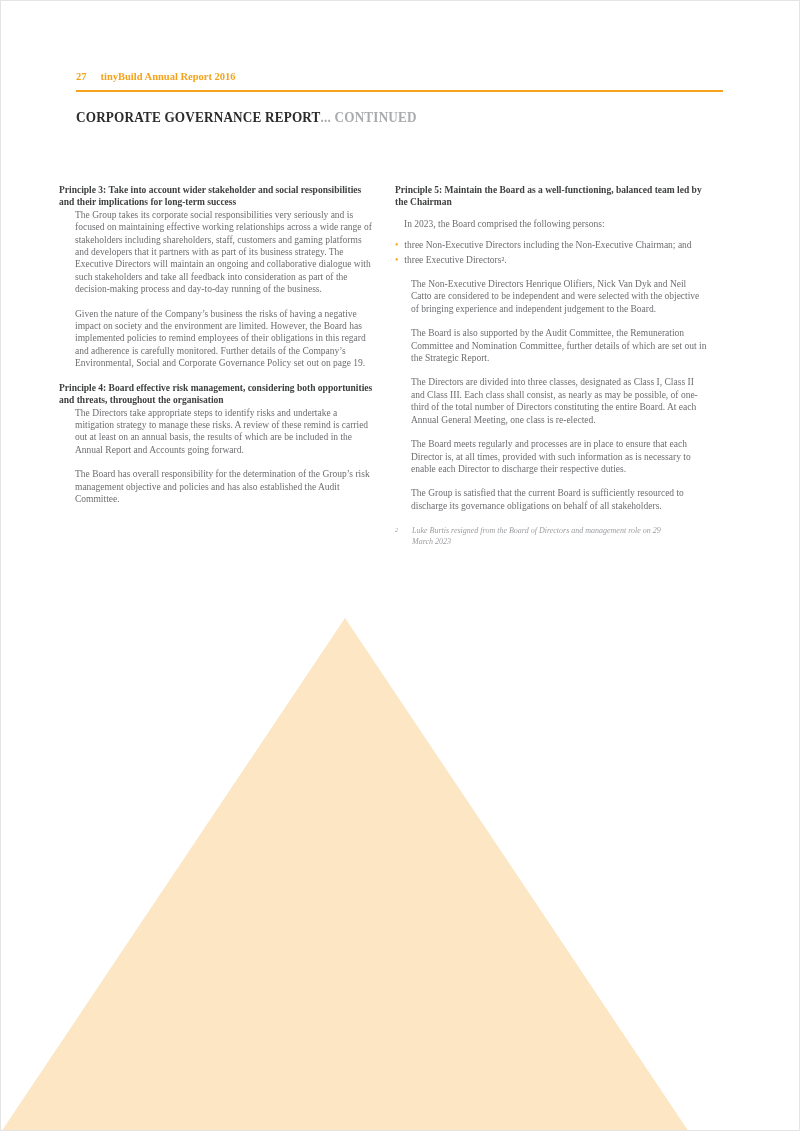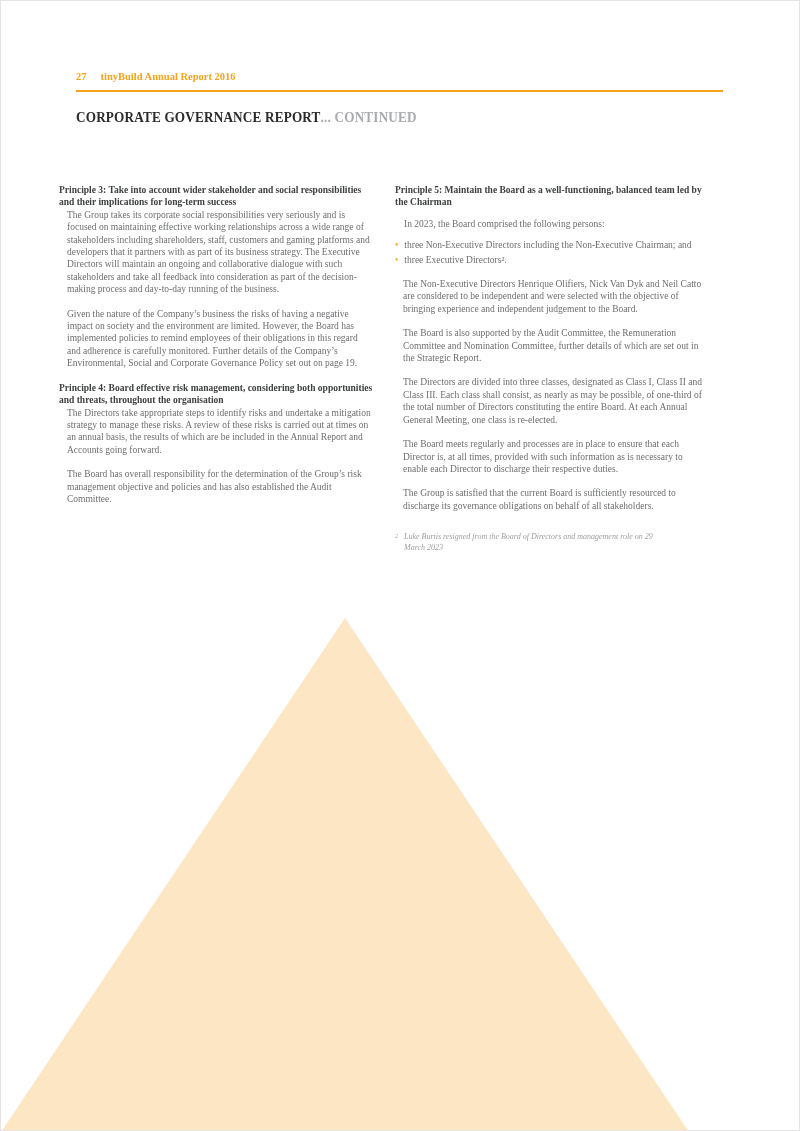--- a/index.html
+++ b/index.html
@@ -61,41 +61,41 @@
   }
   .col { flex: 1 1 0; min-width: 0; }
 
   h2.principle {
     font-size: 9.5px;
     line-height: 12.4px;
     font-weight: bold;
     color: var(--heading, #3F4041);
     margin: 0;
   }
-  .col p { margin: 0 0 12px 8px; }
+  .col p { margin: 0 0 12px 16px; }
   .col p.intro { margin: 9px; }
 
   .bullets {
     list-style: none;
     margin: 2px 0 12px 0;
   }
   .bullets li {
     display: flex;
     gap: 6px;
     margin-bottom: 2px;
   }
   .bullets .dot {
     color: var(--accent, #F5A31B);
     flex: 0 0 auto;
   }
 
   .footnote {
-    margin-top: 20px;
+    margin-top: 14px;
     display: flex;
-    gap: 6px;
+    gap: 14px;
     font-size: 8px;
     line-height: 10.5px;
     font-style: italic;
     color: var(--footnote, #9B9DA0);
     max-width: 270px;
   }
   .footnote .marker {
     font-size: 6px;
     position: relative;
     top: -1px;
@@ -131,21 +131,21 @@
   </h1>
 
   <div class="columns">
 
     <section class="col">
       <h2 class="principle">Principle 3: Take into account wider stakeholder and social responsibilities and their implications for long-term success</h2>
       <p>The Group takes its corporate social responsibilities very seriously and is focused on maintaining effective working relationships across a wide range of stakeholders including shareholders, staff, customers and gaming platforms and developers that it partners with as part of its business strategy. The Executive Directors will maintain an ongoing and collaborative dialogue with such stakeholders and take all feedback into consideration as part of the decision-making process and day-to-day running of the business.</p>
       <p>Given the nature of the Company’s business the risks of having a negative impact on society and the environment are limited. However, the Board has implemented policies to remind employees of their obligations in this regard and adherence is carefully monitored. Further details of the Company’s Environmental, Social and Corporate Governance Policy set out on page 19.</p>
 
       <h2 class="principle">Principle 4: Board effective risk management, considering both opportunities and threats, throughout the organisation</h2>
-      <p>The Directors take appropriate steps to identify risks and undertake a mitigation strategy to manage these risks. A review of these risks is carried out at times on an annual basis, the results of which are be included in the Annual Report and Accounts going forward.</p>
+      <p>The Directors take appropriate steps to identify risks and undertake a mitigation strategy to manage these risks. A review of these remind is carried out at least on an annual basis, the results of which are be included in the Annual Report and Accounts going forward.</p>
       <p>The Board has overall responsibility for the determination of the Group’s risk management objective and policies and has also established the Audit Committee.</p>
     </section>
 
     <section class="col">
       <h2 class="principle">Principle 5: Maintain the Board as a well-functioning, balanced team led by the Chairman</h2>
       <p class="intro">In 2023, the Board comprised the following persons:</p>
 
       <ul class="bullets">
         <li>
           <span class="dot">•</span>

